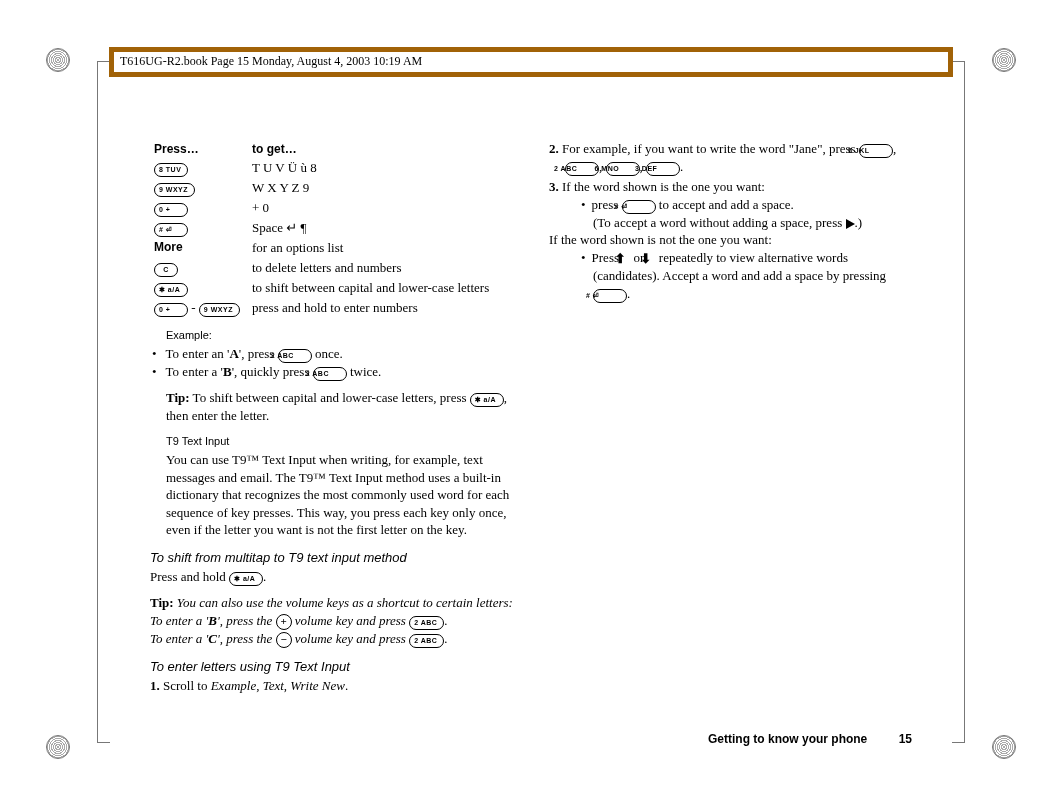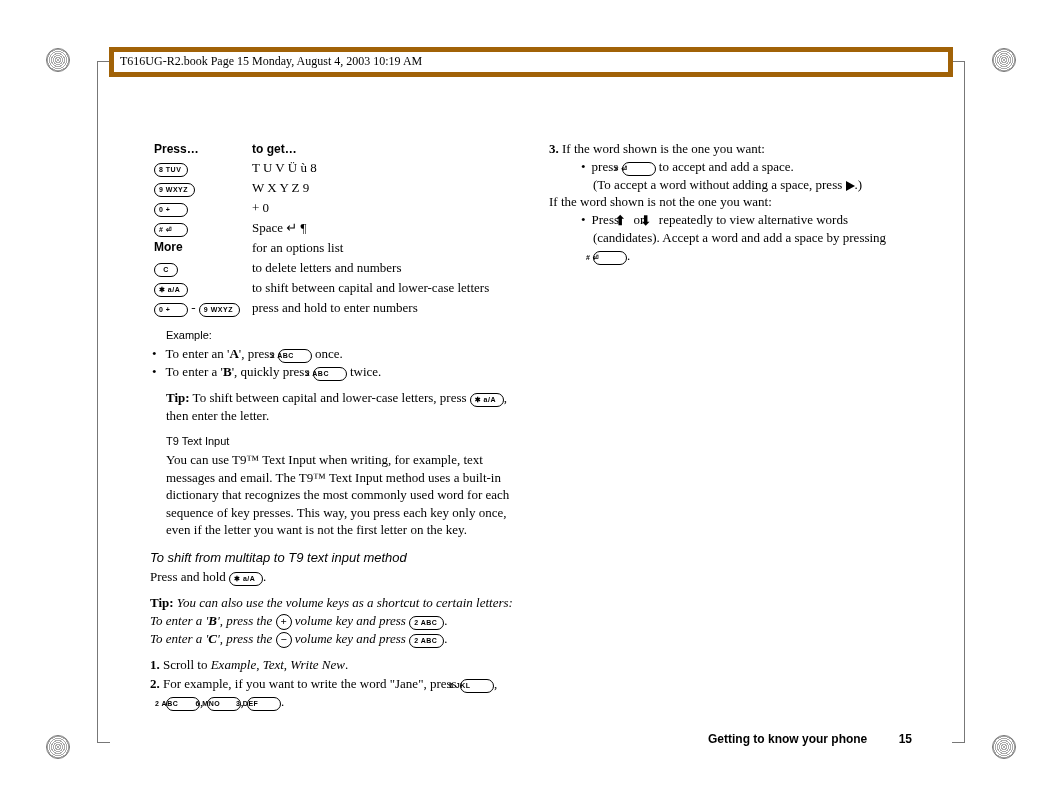--- a/index.html
+++ b/index.html
@@ -218,20 +218,21 @@
   <p class="para">
     <span>Press and hold </span><span class="key">✱ a/A</span><span>.</span>
   </p>
 
   <p class="tip">
     <span class="tiphead">Tip:</span><span class="ital"> You can also use the volume keys as a shortcut to certain letters:</span><br>
     <span class="ital">To enter a '</span><span class="boldit">B</span><span class="ital">', press the </span><span class="key-round">+</span><span class="ital"> volume key and press </span><span class="key">2 ABC</span><span class="ital">.</span><br>
     <span class="ital">To enter a '</span><span class="boldit">C</span><span class="ital">', press the </span><span class="key-round">−</span><span class="ital"> volume key and press </span><span class="key">2 ABC</span><span class="ital">.</span>
   </p>
 
+  <h4 class="sansit">To enter letters using T9 Text Input</h4>
   <ol class="num">
     <li><span class="n">1.</span> <span>Scroll to </span><span class="ital">Example</span><span>, </span><span class="ital">Text</span><span>, </span><span class="ital">Write New</span><span>.</span></li>
     <li><span class="n">2.</span> <span>For example, if you want to write the word "Jane", press </span><span class="key">5 JKL</span>, <span class="key">2 ABC</span>, <span class="key">6 MNO</span>, <span class="key">3 DEF</span><span>.</span></li>
     <li><span class="n">3.</span> <span>If the word shown is the one you want:</span>
       <ul class="bul2">
         <li><span>press </span><span class="key"># ⏎</span><span> to accept and add a space.</span><br>
         <span style="text-indent:0;">(To accept a word without adding a space, press </span><span class="arrow-right"></span><span>.)</span></li>
       </ul>
       <div style="padding-left:0;">If the word shown is not the one you want:</div>
       <ul class="bul2">

